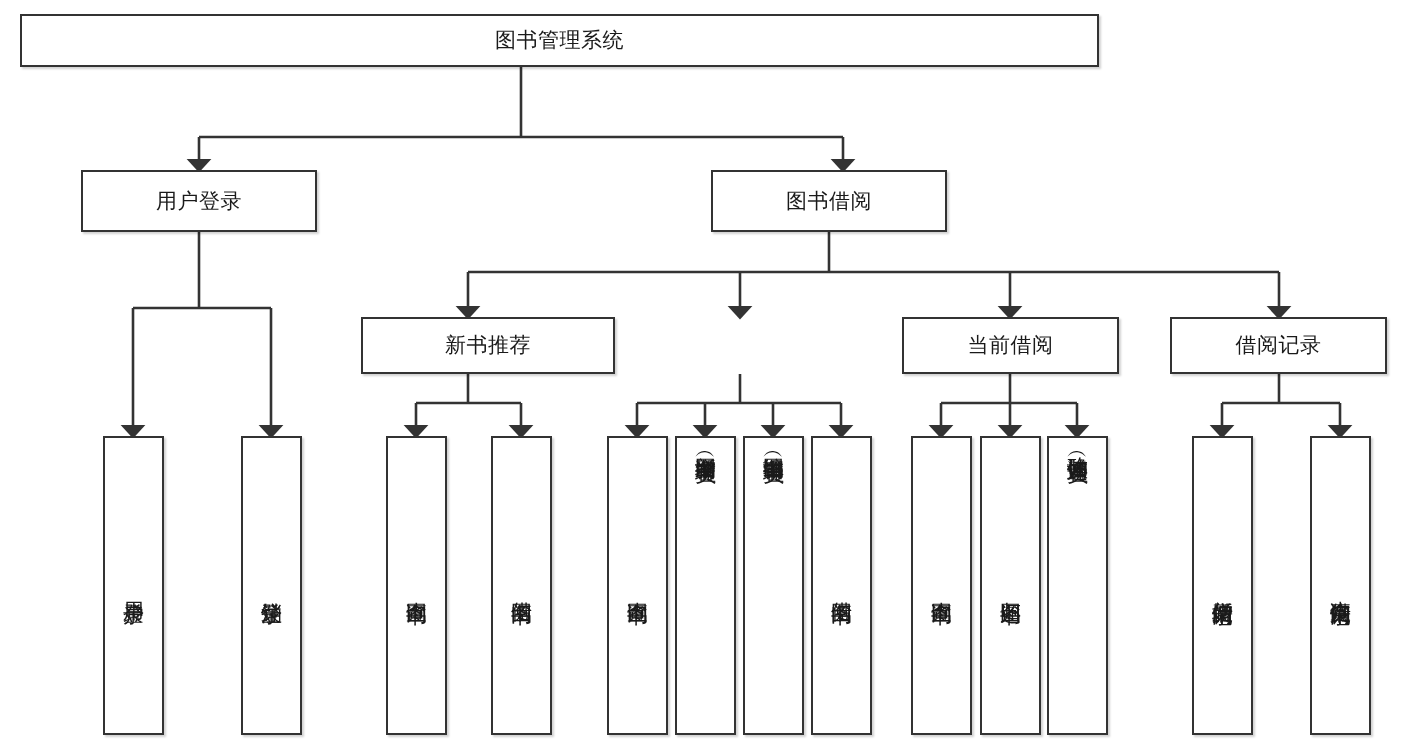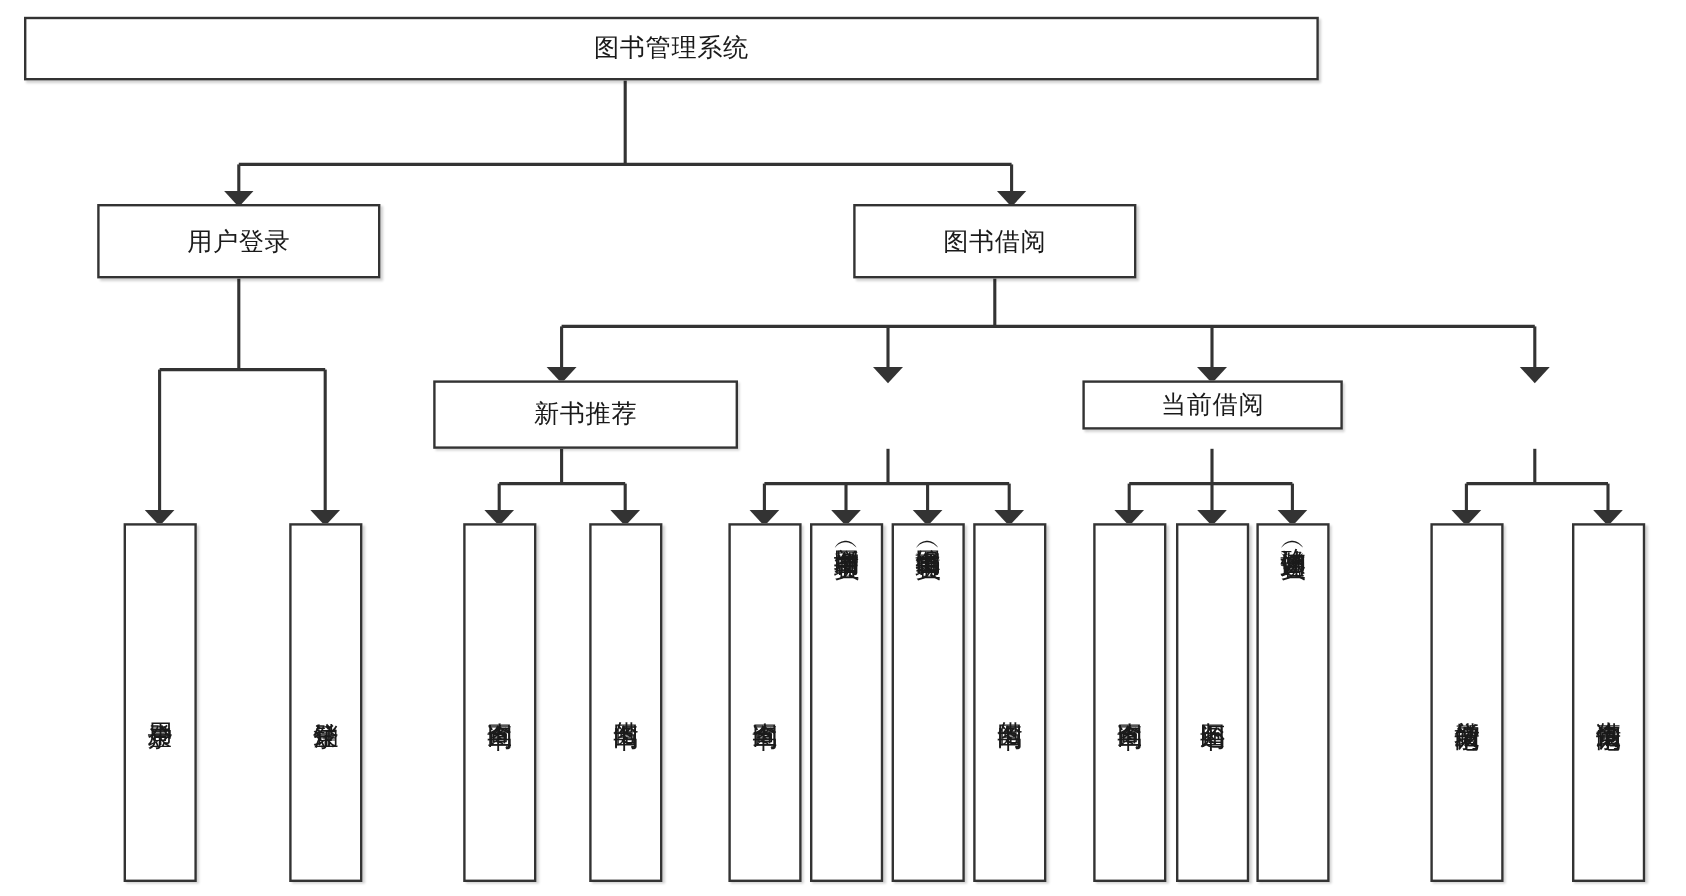--- a/index.html
+++ b/index.html
@@ -135,22 +135,25 @@
   <div class="node-box" style="left:81px; top:170px; width:236px; height:62px;">
     <span class="node-label">用户登录</span>
   </div>
   <div class="node-box" style="left:711px; top:170px; width:236px; height:62px;">
     <span class="node-label">图书借阅</span>
   </div>
 
   <div class="node-box" style="left:361px; top:317px; width:254px; height:57px;">
     <span class="node-label">新书推荐</span>
   </div>
-  <div class="node-box" style="left:902px; top:317px; width:217px; height:41px;">
+  <div class="node-box" style="left:902px; top:317px; width:217px; height:57px;">
     <span class="node-label">当前借阅</span>
+  </div>
+  <div class="node-box" style="left:1170px; top:317px; width:217px; height:57px;">
+    <span class="node-label">借阅记录</span>
   </div>
 
   <div class="leaf-box centered" style="left:103px; top:436px; width:61px; height:299px;">
     <span class="leaf-label">用户登录</span>
   </div>
   <div class="leaf-box centered" style="left:241px; top:436px; width:61px; height:299px;">
     <span class="leaf-label">注销登录</span>
   </div>
 
   <div class="leaf-box centered" style="left:386px; top:436px; width:61px; height:299px;">

